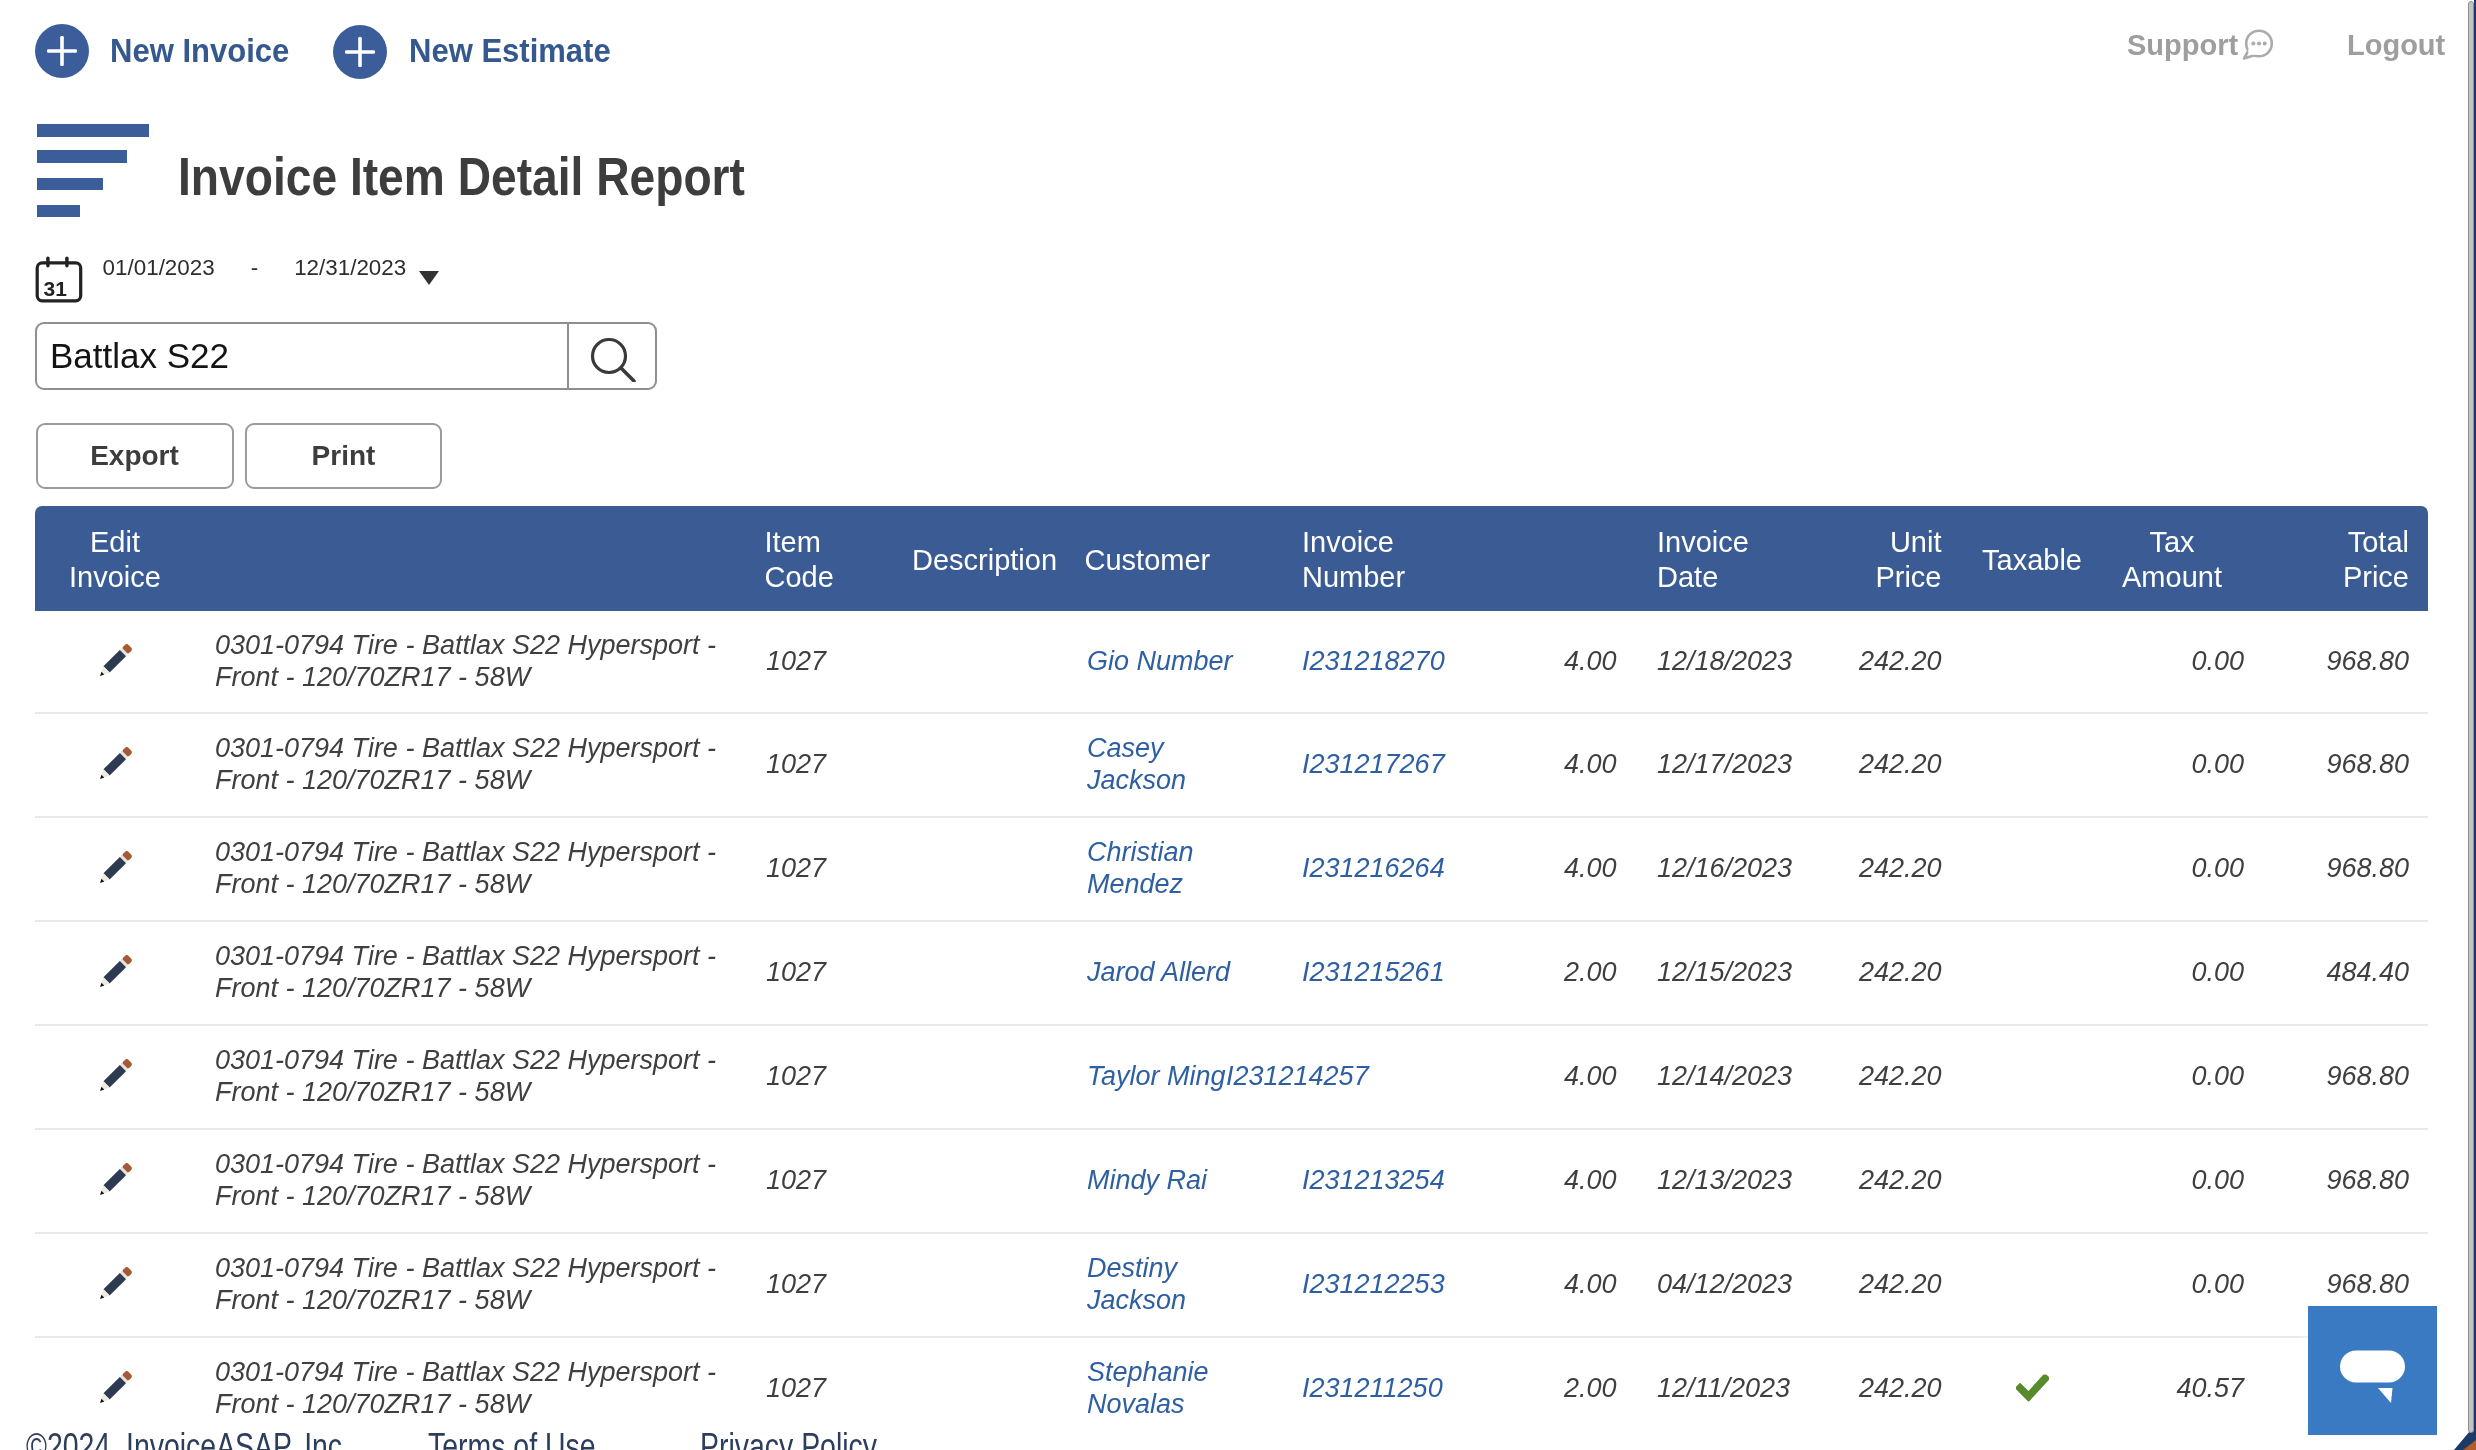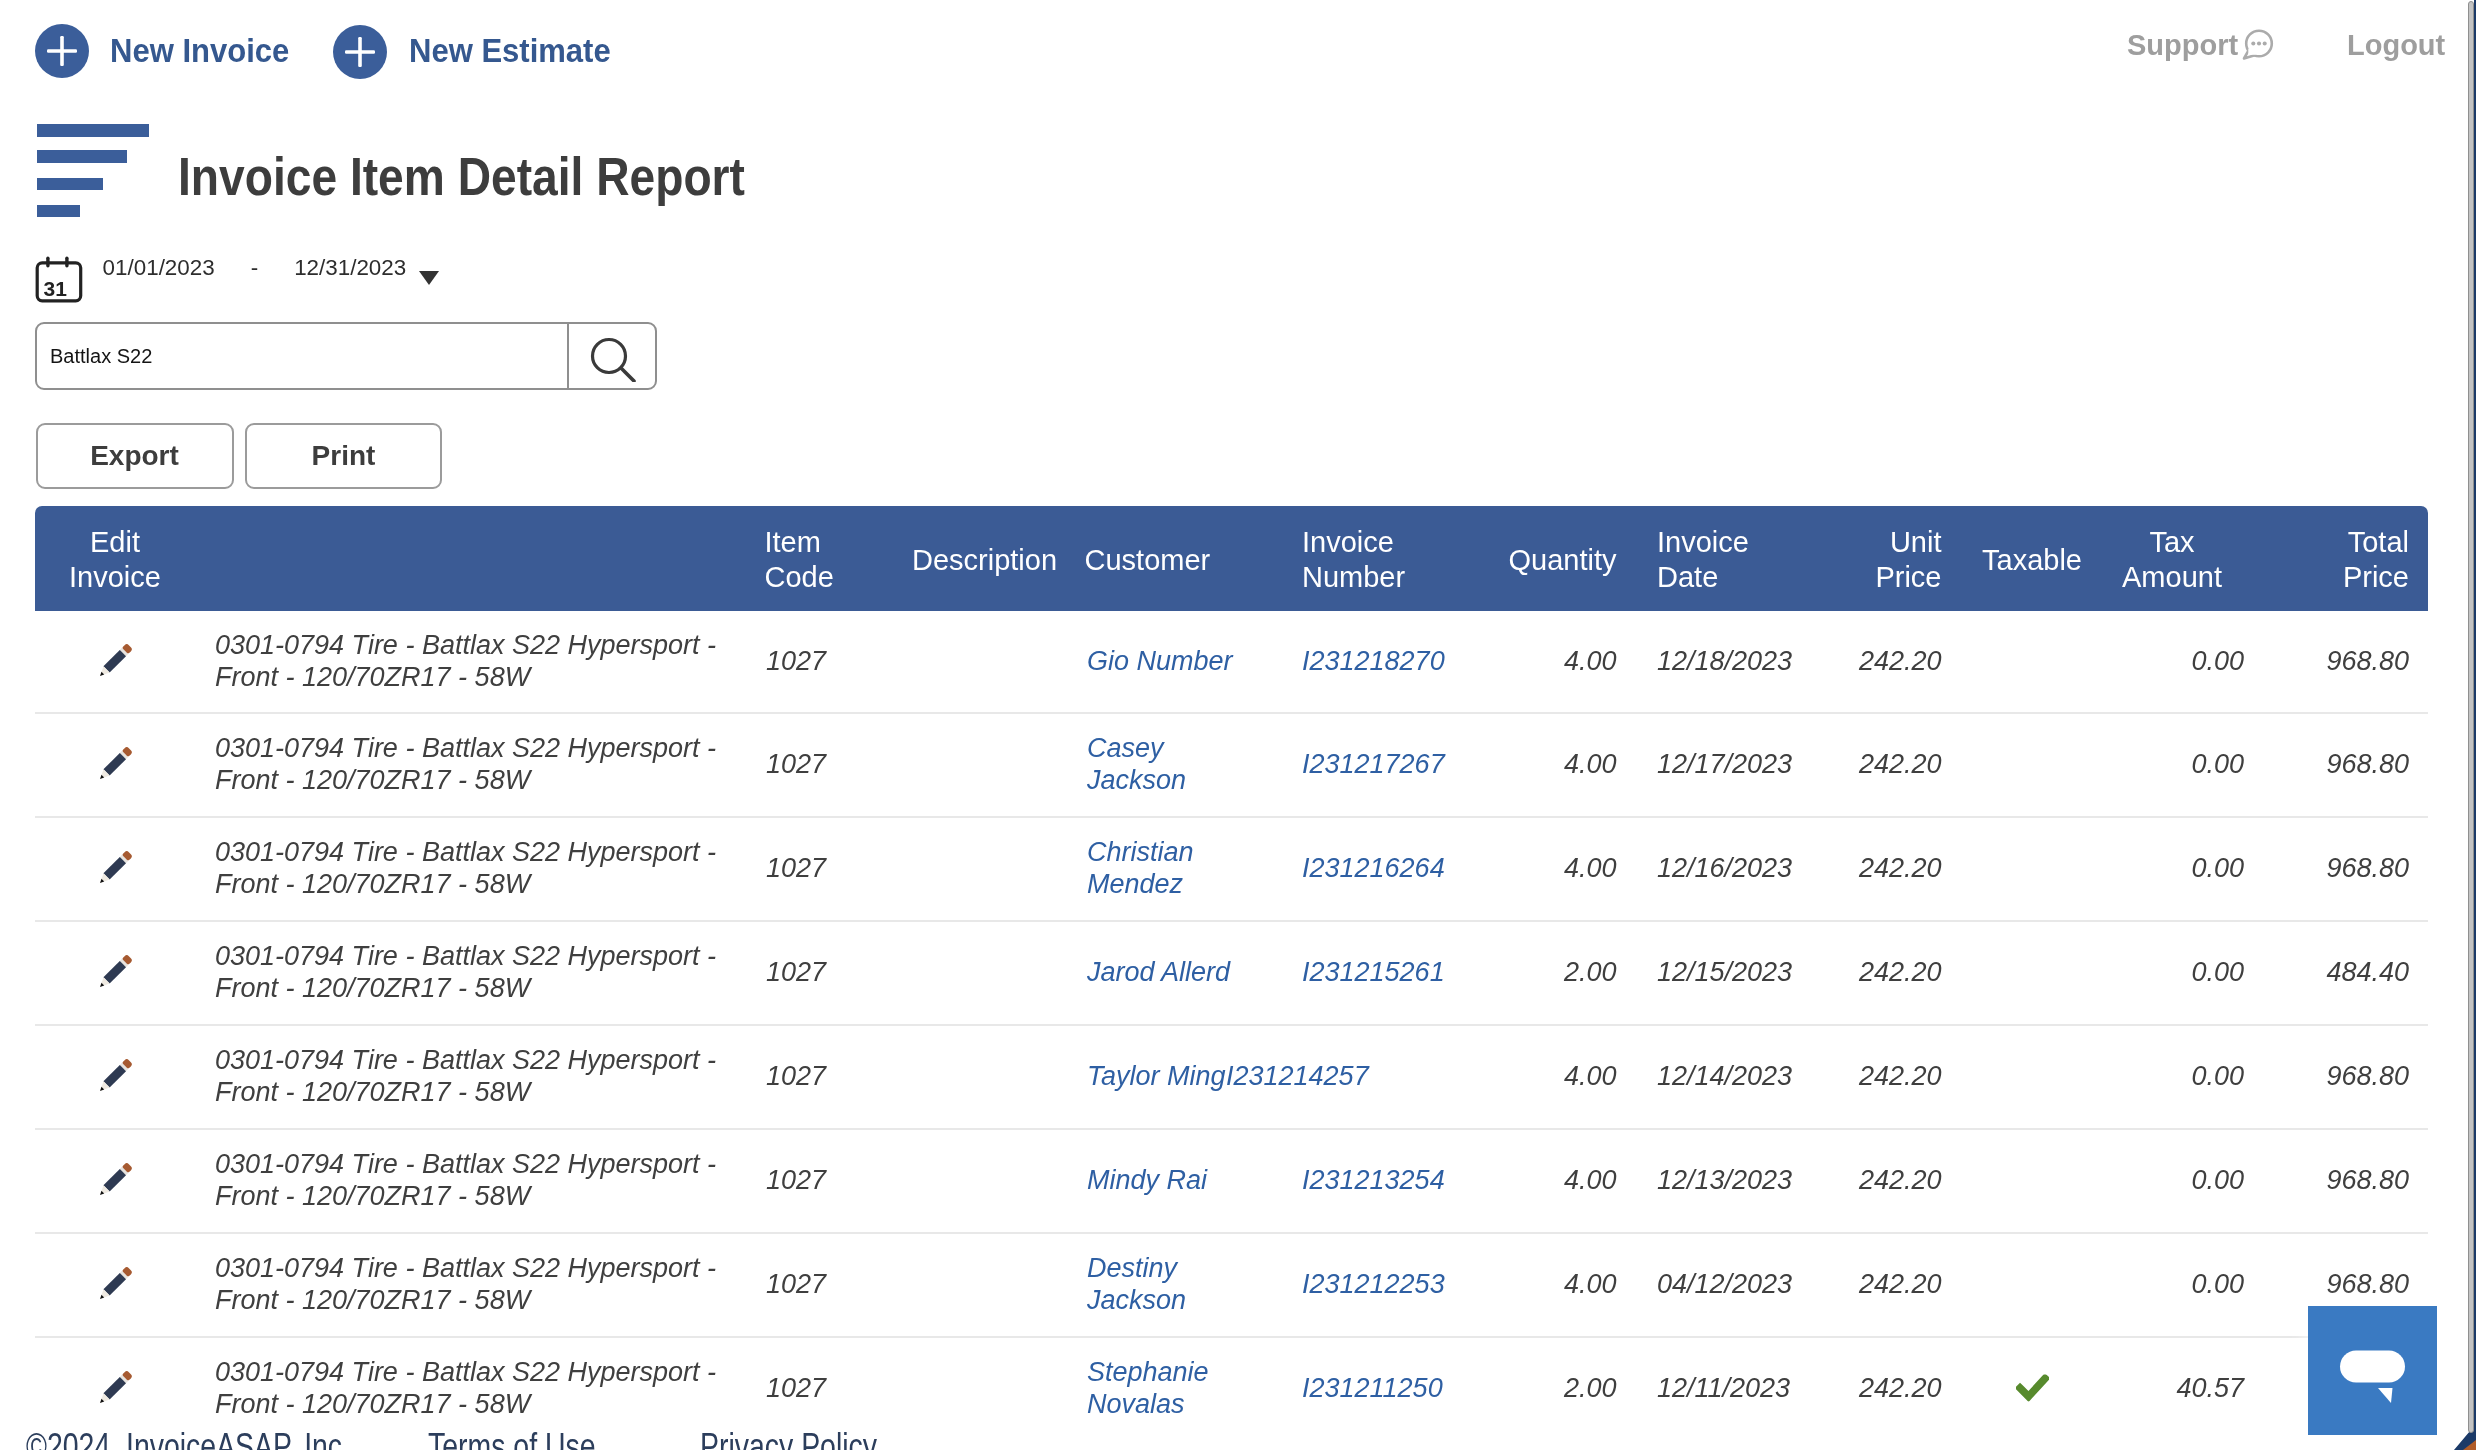--- a/index.html
+++ b/index.html
@@ -44,35 +44,34 @@
 <svg class="abs" style="left:35px;top:252px" width="48" height="52" viewBox="0 0 48 52">
 <rect x="2.2" y="10.8" width="43.5" height="38" rx="5" fill="none" stroke="#222" stroke-width="3.2"></rect>
 <rect x="11.2" y="4.5" width="3.4" height="11" rx="1.7" fill="#222"></rect>
 <rect x="30.2" y="4.5" width="3.4" height="11" rx="1.7" fill="#222"></rect>
 <text x="8.5" y="44" font-family="Liberation Sans, sans-serif" font-size="21" font-weight="700" fill="#222">31</text>
 </svg>
 <div class="abs" style="left:102.6px;top:252px;height:32px;line-height:32px;font-size:22.4px;color:#2d2d2d;white-space:nowrap">01/01/2023<span style="display:inline-block;width:36px"></span>-<span style="display:inline-block;width:36px"></span>12/31/2023</div>
 <div class="abs" style="left:419px;top:271px;width:0;height:0;border-left:10.2px solid transparent;border-right:10.2px solid transparent;border-top:14.3px solid #333"></div>
 <div class="abs" style="left:35px;top:322px;width:622px;height:68px;border:2px solid #8f8f8f;border-radius:9px;background:#fff"></div>
 <div class="abs" style="left:567px;top:323px;width:2px;height:66px;background:#8f8f8f"></div>
-<div class="abs" style="left:50px;top:322px;height:68px;line-height:68px;font-size:20px;color:#141414">Battlax S22</div>
+<div class="abs" style="left:50px;top:322px;height:68px;line-height:68px;font-size:35px;color:#141414">Battlax S22</div>
 <svg class="abs" style="left:588px;top:332px" width="50" height="50" viewBox="0 0 50 50">
 <circle cx="21" cy="24" r="16.5" fill="none" stroke="#3a3a3a" stroke-width="3.2"></circle>
 <line x1="33.5" y1="36.5" x2="46" y2="49" stroke="#3a3a3a" stroke-width="3.6" stroke-linecap="round"></line>
 </svg>
 <div class="abs" style="left:35.5px;top:423px;width:198px;height:66px;border:2px solid #9b9b9b;border-radius:9px;text-align:center;line-height:62px;font-size:28px;font-weight:700;color:#3d3d3d">Export</div>
 <div class="abs" style="left:245px;top:423px;width:197px;height:66px;border:2px solid #9b9b9b;border-radius:9px;text-align:center;line-height:62px;font-size:28px;font-weight:700;color:#3d3d3d">Print</div>
 <div class="abs" style="left:35px;top:506px;width:2393px;height:104.5px;background:#3b5b95;border-radius:7px 7px 0 0"></div>
 <div class="abs" style="left:0;top:506px;width:2476px;height:104.5px">
       <div class="hdrcell" style="left:35px;width:160px;text-align:center">Edit<br>Invoice</div>
       <div class="hdrcell" style="left:764.5px">Item<br>Code</div>
       <div class="hdrcell" style="left:912px;width:136px;text-align:center">Description</div>
       <div class="hdrcell" style="left:1084.5px">Customer</div>
       <div class="hdrcell" style="left:1302px">Invoice<br>Number</div>
-      <div class="hdrcell" style="left:1450px;width:166.5px;text-align:right">Quantity</div>
       <div class="hdrcell" style="left:1657px">Invoice<br>Date</div>
       <div class="hdrcell" style="left:1800px;width:141.5px;text-align:right">Unit<br>Price</div>
       <div class="hdrcell" style="left:1980px;width:104px;text-align:center">Taxable</div>
       <div class="hdrcell" style="left:2100px;width:144px;text-align:center">Tax<br>Amount</div>
       <div class="hdrcell" style="left:2270px;width:139px;text-align:right">Total<br>Price</div>
     </div>
 <div class="row" style="top:610.5px;height:101px">
       <div class="cell" style="left:98px;height:34px;line-height:0"><svg width="34" height="34" viewBox="0 0 34 34">
 <g transform="rotate(-45 17 17)">
 <rect x="30.4" y="12.6" width="7.6" height="8.8" rx="3" fill="#a65a31"></rect>

